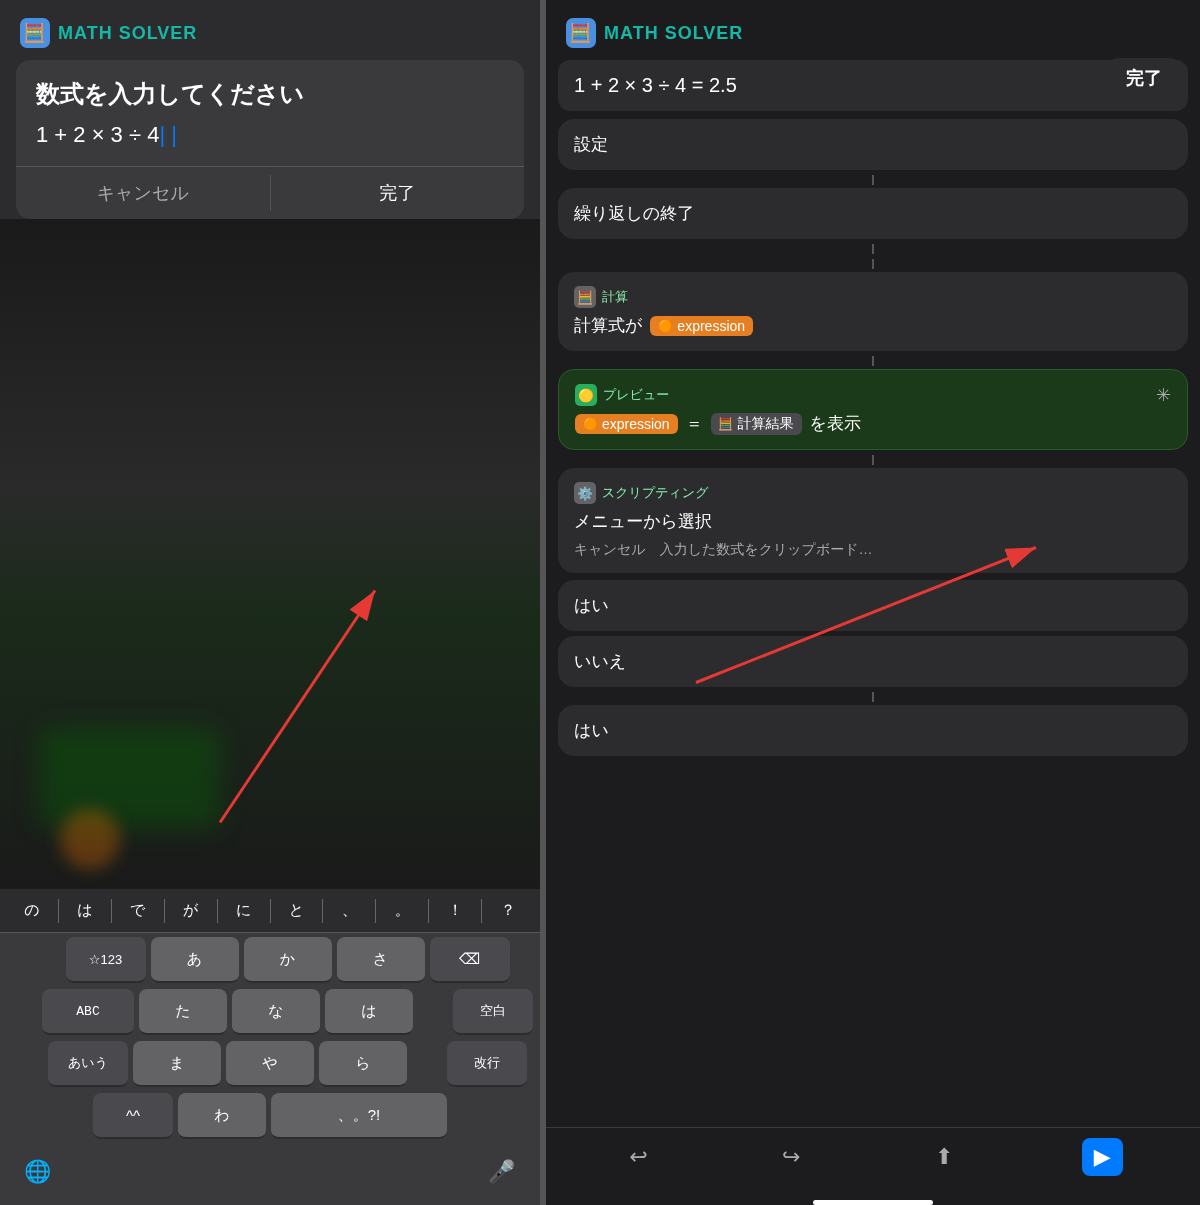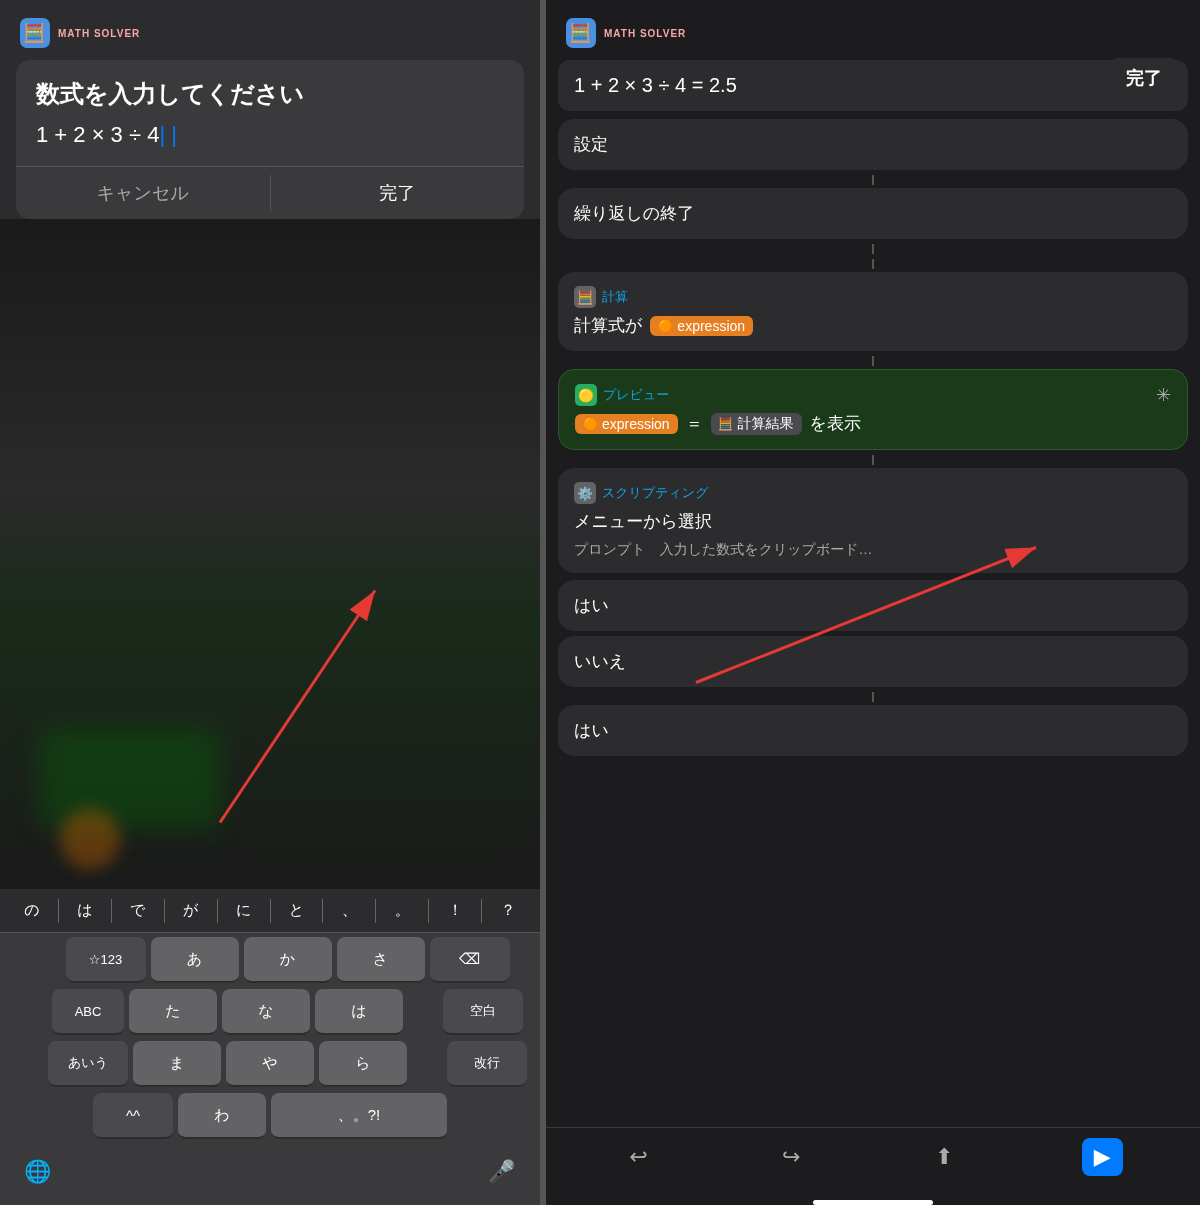--- a/index.html
+++ b/index.html
@@ -33,23 +33,23 @@
       width: 30px;
       height: 30px;
       background: #4a90e2;
       border-radius: 7px;
       display: flex;
       align-items: center;
       justify-content: center;
       font-size: 18px;
     }
     .app-title {
-      font-size: 10px;
+      font-size: 18px;
       font-weight: 700;
-      color: #fca5a5;
+      color: #14b8a6;
       letter-spacing: 1px;
       text-align: right;
     }
 
     .dialog-box {
       background: #3a3a3c;
       margin: 0 16px 0 16px;
       border-radius: 14px;
       overflow: hidden;
     }
@@ -272,21 +272,21 @@
       border-radius: 5px;
       display: flex;
       align-items: center;
       justify-content: center;
       font-size: 13px;
     }
     .icon-gray { background: #636366; }
     .icon-green-preview { background: #27ae60; }
     .shortcut-label-small {
       font-size: 13px;
-      color: #0ea5e9;
+      color: #86efac;
     }
     .shortcut-content {
       display: flex;
       align-items: center;
       gap: 8px;
       flex-wrap: wrap;
     }
     .var-badge {
       background: #e67e22;
       color: #ffffff;
@@ -432,21 +432,21 @@
 
       <div class="key-row">
         <div class="key wide key-h" style="width:80px;">☆123</div>
         <div class="key key-h" style="width:88px;">あ</div>
         <div class="key key-h" style="width:88px;">か</div>
         <div class="key key-h" style="width:88px;">さ</div>
         <div class="key dark key-h" style="width:80px;">⌫</div>
       </div>
 
       <div class="key-row">
-        <div class="key wide key-h" style="width:72px;">ABC</div>
+        <div class="key wide key-h" style="width:92px;font-family:Liberation Mono, monospace;">ABC</div>
         <div class="key key-h" style="width:88px;">た</div>
         <div class="key key-h" style="width:88px;">な</div>
         <div class="key key-h" style="width:88px;">は</div>
         <div class="key wide key-h" style="width:80px;text-align:center;">空白</div>
       </div>
 
       <div class="key-row">
         <div class="key wide key-h" style="width:80px;">あいう</div>
         <div class="key key-h" style="width:88px;">ま</div>
         <div class="key key-h" style="width:88px;">や</div>
@@ -544,21 +544,21 @@
     </div>
 
     <div class="connector-line"></div>
 
     <div class="shortcut-item">
       <div class="shortcut-item-header">
         <div class="shortcut-icon-small icon-gray">⚙️</div>
         <span class="shortcut-label-small">スクリプティング</span>
       </div>
       <div style="font-size:17px;color:#fff;margin-bottom:8px;">メニューから選択</div>
-      <div style="font-size:14px;color:#aaa;">プロンプト　入力した数式をクリップボード…</div>
+      <div style="font-size:14px;color:#aaa;">キャンセル　入力した数式をクリップボード…</div>
     </div>
 
     <div class="shortcut-item" style="margin-top:4px;">
       <span>はい</span>
     </div>
     <div class="shortcut-item" style="margin-top:2px;">
       <span>いいえ</span>
     </div>
     <div class="connector-line"></div>
     <div class="shortcut-item">

